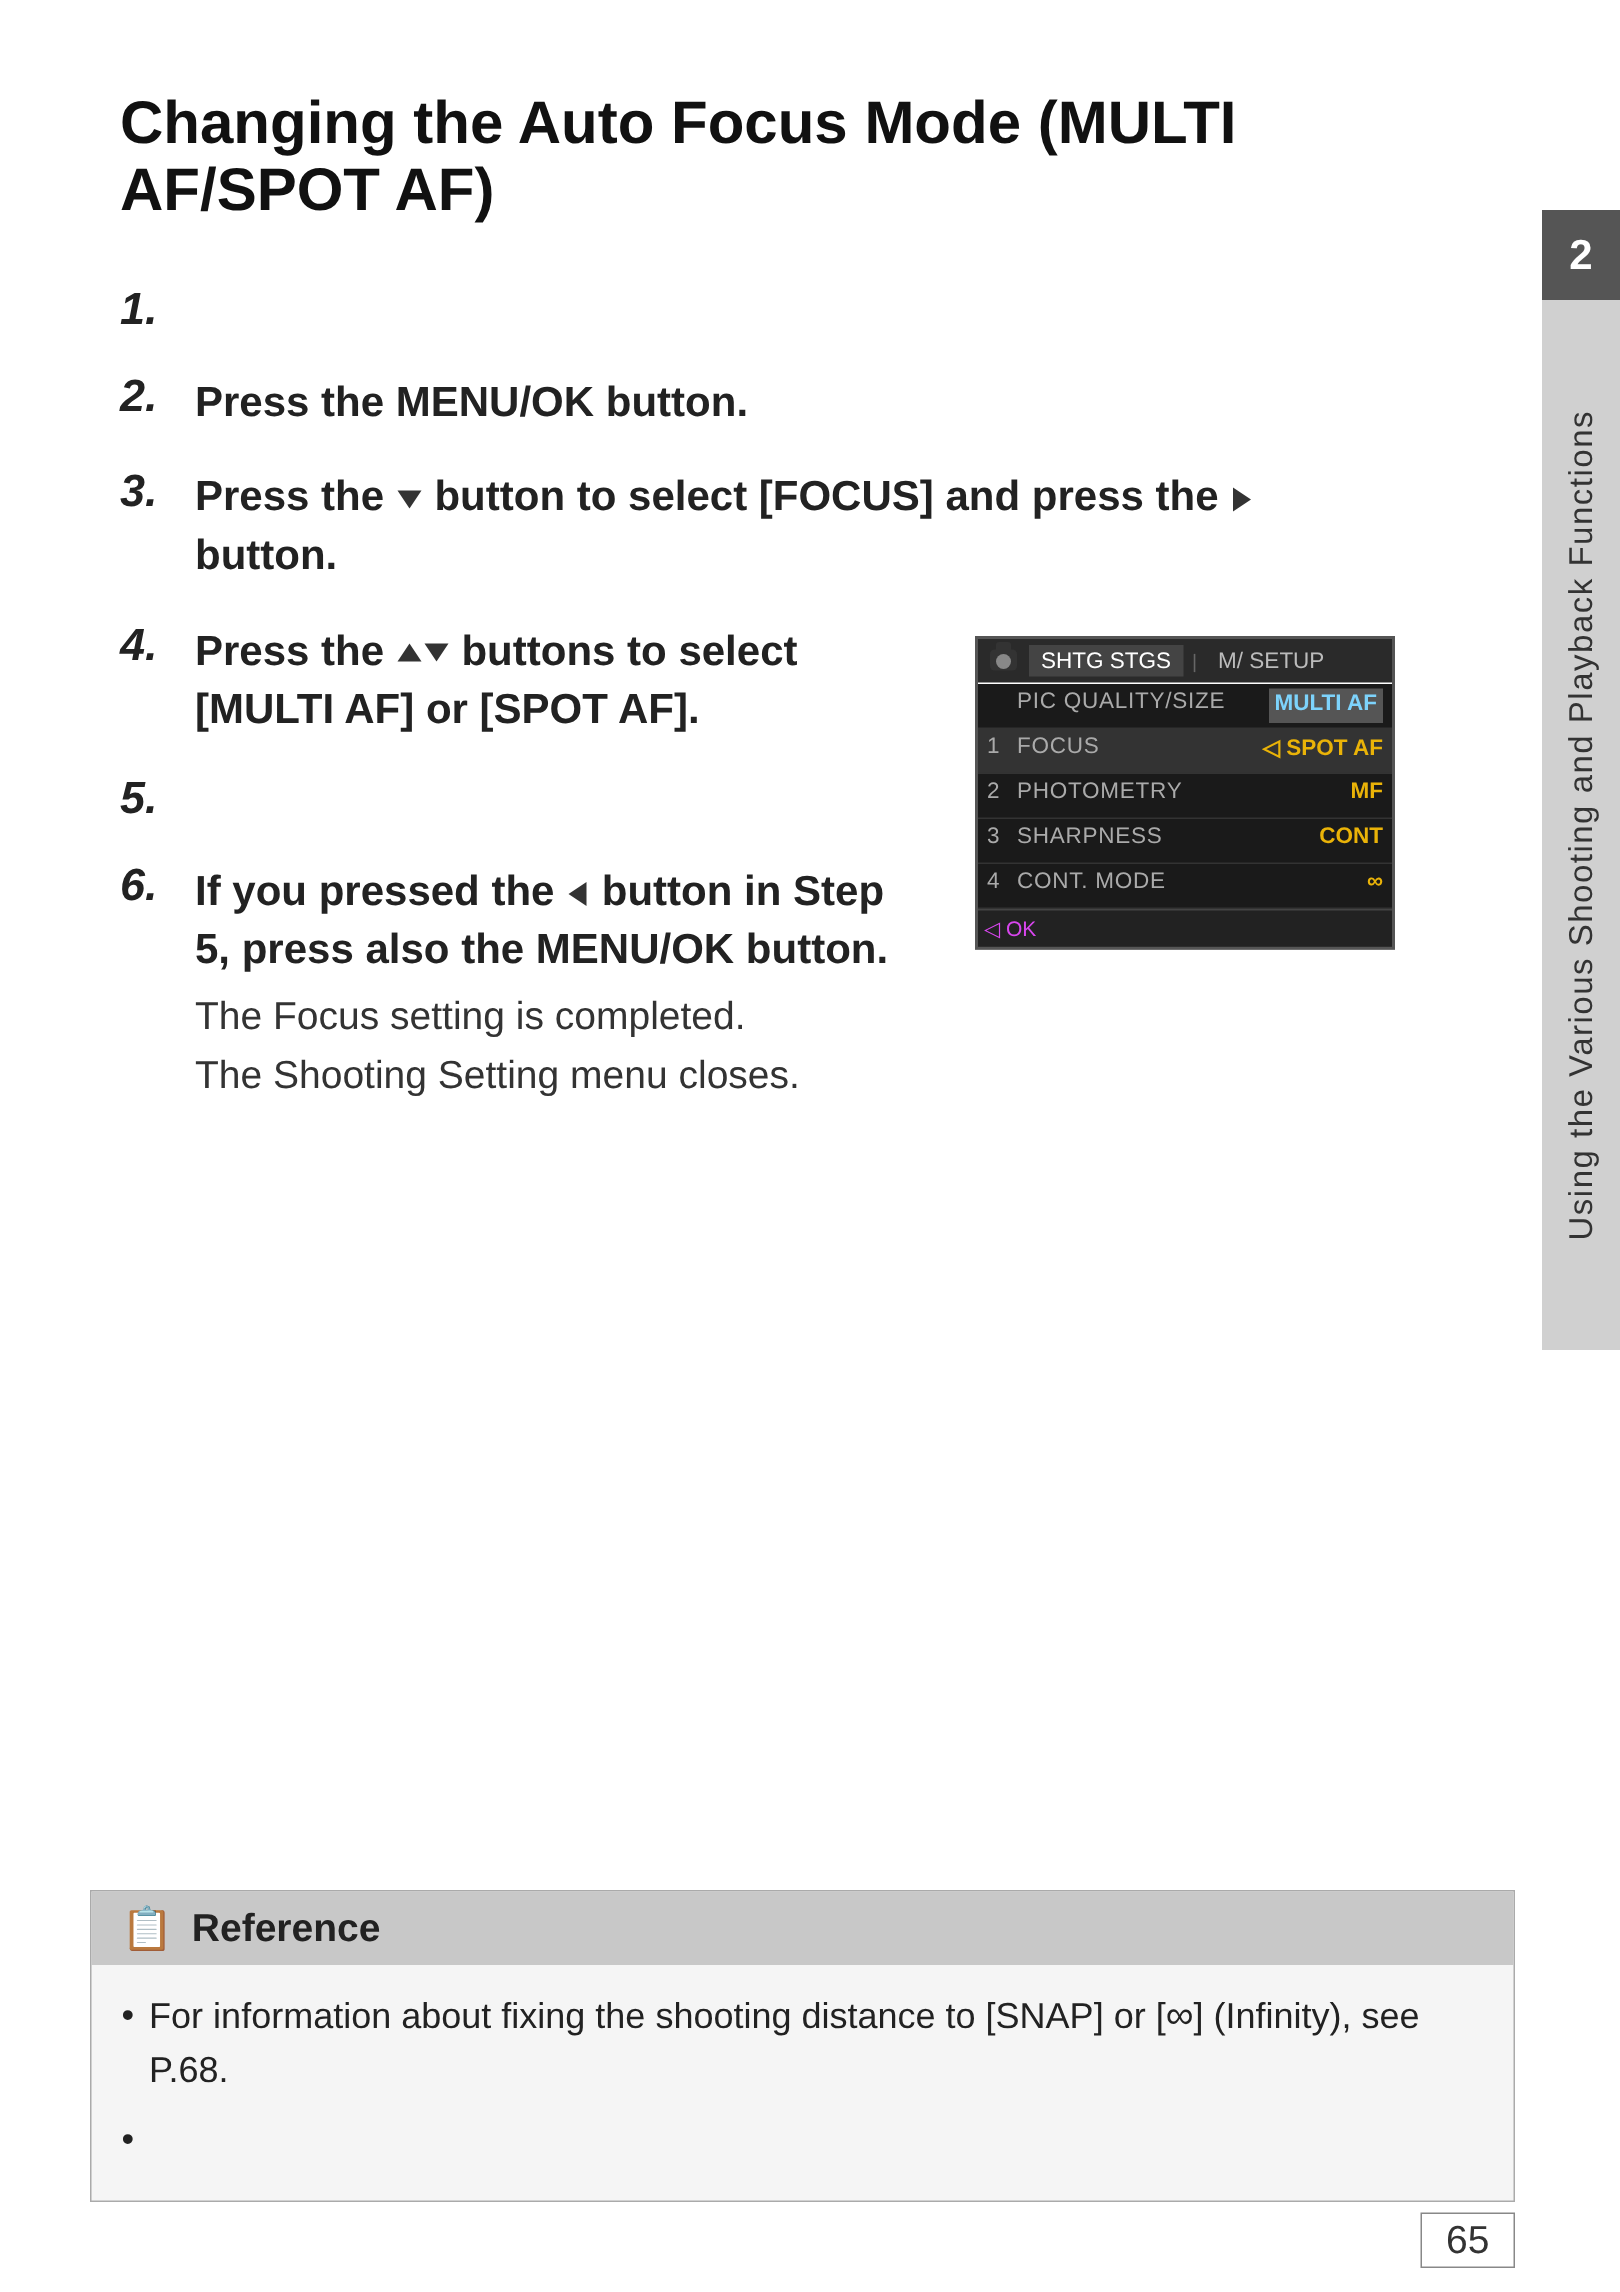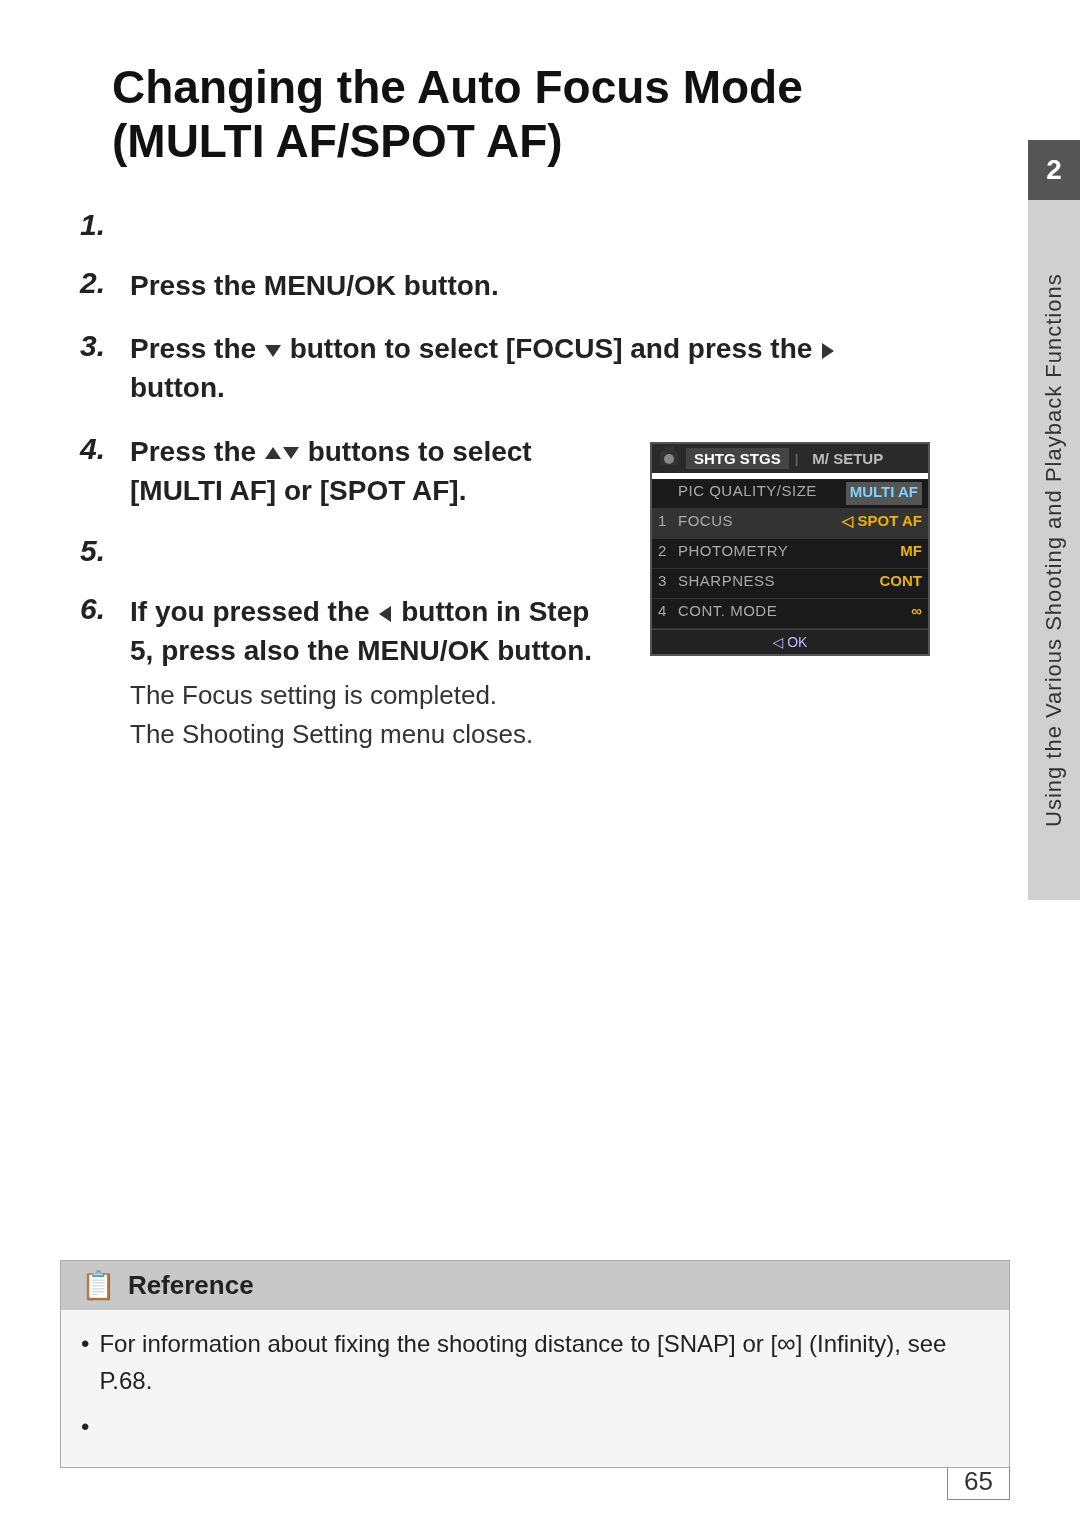--- a/index.html
+++ b/index.html
@@ -54,40 +54,39 @@
       display: flex;
       align-items: center;
       justify-content: center;
       font-size: 28px;
       font-weight: bold;
     }
 
     
     .page-number {
       position: absolute;
-      bottom: 28px;
+      bottom: 16px;
       right: 70px;
       font-size: 26px;
       color: #333;
       border: 1px solid #888;
       padding: 2px 16px;
     }
 
     
     .main-content {
       margin-right: 70px;
     }
 
     .page-title {
-      font-size: 46px;
+      font-size: 40px;
       font-weight: bold;
       margin-bottom: 40px;
       border-bottom: none;
       color: #111;
-      margin-left: 32px;
     }
 
     .step {
       margin-bottom: 24px;
     }
 
     .step-line {
       display: flex;
       align-items: flex-start;
       margin-bottom: 6px;
@@ -139,27 +138,26 @@
       border: 2px solid #555;
       background: #1a1a1a;
       font-size: 18px;
       color: #ccc;
       margin-top: 10px;
     }
 
     .camera-screen-header {
       display: flex;
       background: #2a2a2a;
-      border-bottom: 6px solid #ffffff;
+      border-bottom: 1px solid #ffffff;
       padding: 4px 6px;
       gap: 6px;
       font-size: 16px;
       color: #bbb;
       align-items: center;
-      font-weight: bold;
     }
 
     .cs-tab {
       padding: 2px 8px;
       font-size: 15px;
       color: #bbb;
     }
 
     .cs-tab.active {
       background: #444;
@@ -204,24 +202,24 @@
     }
 
     .cs-value.selected {
       background: #555;
       color: #7dd3fc;
       padding: 1px 4px;
     }
 
     .cs-footer {
       background: #222;
-      text-align: center;
+      text-align: left;
       padding: 4px;
       font-size: 14px;
-      color: #c4b5fd;
+      color: #d946ef;
       border-top: 1px solid #444;
     }
 
     
     .reference-box {
       position: absolute;
       bottom: 60px;
       left: 60px;
       right: 70px;
       border: 1px solid #aaa;

